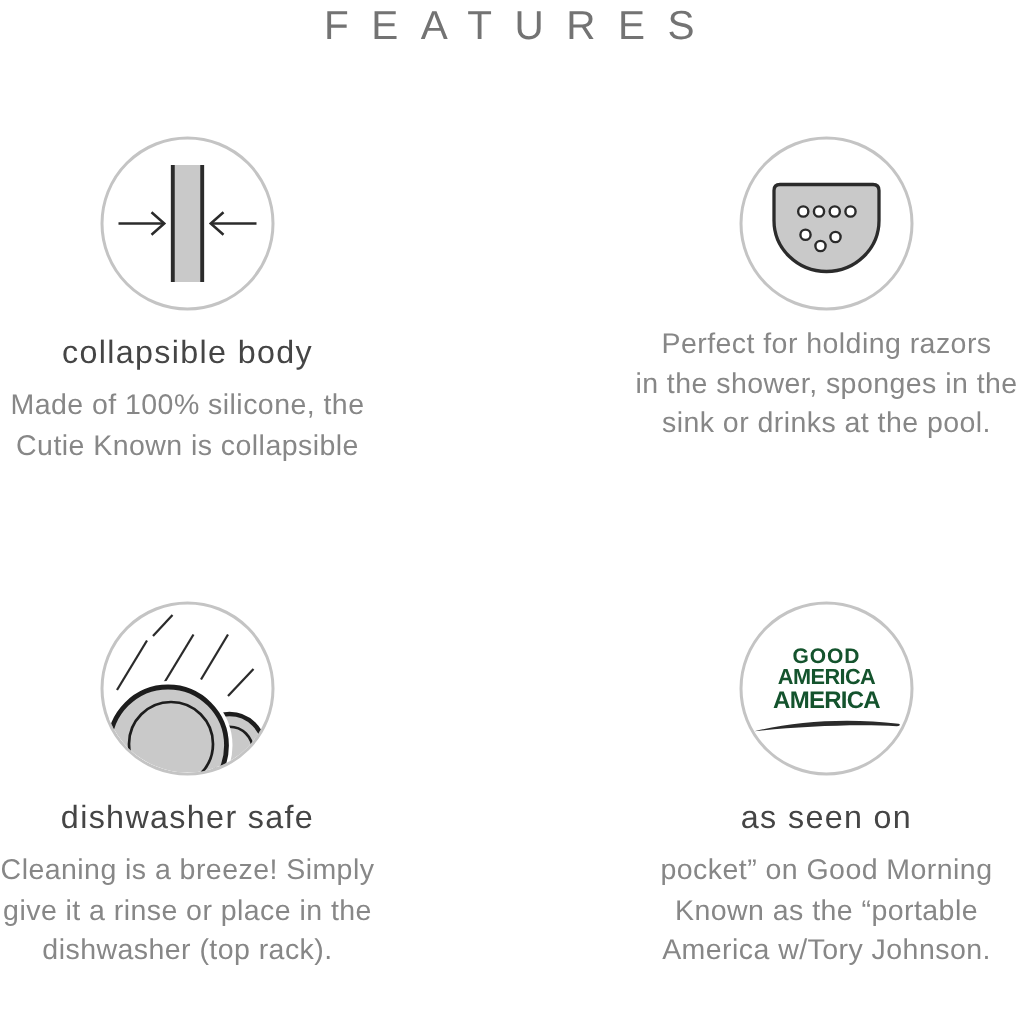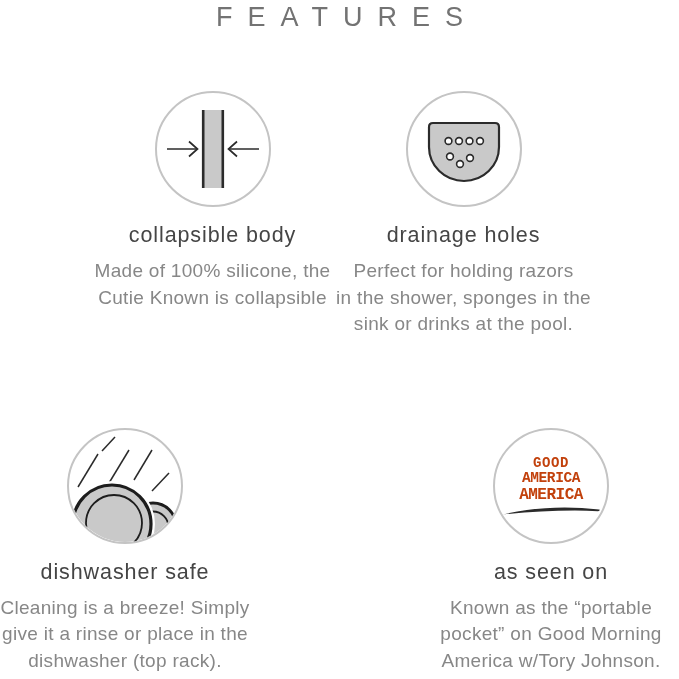--- a/index.html
+++ b/index.html
@@ -19,21 +19,21 @@
     font-weight:400;
     letter-spacing:15px;
     color:#737373;
     line-height:30px;
   }
   .row {
     display:flex;
     justify-content:space-between;
     padding-right:2px;
   }
-  .row-1 { margin-top:59px;justify-content:center; }
+  .row-1 { margin-top:59px; }
   .row-2 { margin-top:90px; }
   .cell {
     display:flex;
     flex-direction:column;
     align-items:center;
   }
   .cell-left  { width:250px; }
   .cell-right { width:252px; }
   .icon-circle {
     width:112px; height:112px;
@@ -60,24 +60,23 @@
     font-size:19px;
     letter-spacing:0.3px;
     line-height:26.5px;
     color:#878787;
     text-align:center;
   }
   .dline { display:block; white-space:nowrap; }
   
   .gma {
     text-align:center;
-    color:#c2410c;
+    color:#14532d;
     line-height:1;
     padding-top:2px;
-    font-family:Liberation Mono, monospace;
   }
   .gma-l1 { font-size:14px;   font-weight:700; letter-spacing:0.6px; margin-bottom:1px; }
   .gma-l2 { font-size:14.5px; font-weight:700; letter-spacing:-0.4px; margin-bottom:1px; }
   .gma-l3 { font-size:16px; font-weight:700; letter-spacing:-0.5px; }
   .gma-swoosh { margin-top:2px; }
 </style>
 </head>
 <body>
 
 <div class="page">
@@ -111,21 +110,20 @@
           <path d="M 25 30 L 87 30 Q 91 30 91 34 L 91 54 A 35 34 0 0 1 21 54 L 21 34 Q 21 30 25 30 Z" fill="#c9c9c9" stroke="#2b2b2b" stroke-width="2.2"></path>
           <circle cx="40.5" cy="48" r="3.4" fill="#ffffff" stroke="#2b2b2b" stroke-width="1.6"></circle>
           <circle cx="51" cy="48" r="3.4" fill="#ffffff" stroke="#2b2b2b" stroke-width="1.6"></circle>
           <circle cx="61.5" cy="48" r="3.4" fill="#ffffff" stroke="#2b2b2b" stroke-width="1.6"></circle>
           <circle cx="72" cy="48" r="3.4" fill="#ffffff" stroke="#2b2b2b" stroke-width="1.6"></circle>
           <circle cx="42" cy="63.5" r="3.4" fill="#ffffff" stroke="#2b2b2b" stroke-width="1.6"></circle>
           <circle cx="62" cy="65" r="3.4" fill="#ffffff" stroke="#2b2b2b" stroke-width="1.6"></circle>
           <circle cx="52" cy="71" r="3.4" fill="#ffffff" stroke="#2b2b2b" stroke-width="1.6"></circle>
         </svg>
       </div>
-      <h2 class="heading">drainage holes</h2>
       <p class="desc">
         <span class="dline">Perfect for holding razors</span>
         <span class="dline">in the shower, sponges in the</span>
         <span class="dline">sink or drinks at the pool.</span>
       </p>
     </section>
   </div>
 
   <div class="row row-2">
 
@@ -160,20 +158,20 @@
           <div class="gma-l1">GOOD</div>
           <div class="gma-l2">AMERICA</div>
           <div class="gma-l3">AMERICA</div>
           <svg class="gma-swoosh" width="100" height="12" viewBox="0 0 100 12">
             <path d="M 2 9.5 C 30 2.5 65 0.5 98 4.5 C 99.5 4.8 99 5.8 97 6.2 C 68 4.5 32 6.5 2 9.5 Z" fill="#2b2b2b"></path>
           </svg>
         </div>
       </div>
       <h2 class="heading">as seen on</h2>
       <p class="desc">
+        <span class="dline">pocket” on Good Morning</span>
         <span class="dline">Known as the “portable</span>
-        <span class="dline">pocket” on Good Morning</span>
         <span class="dline">America w/Tory Johnson.</span>
       </p>
     </section>
   </div>
 
 </div>
 
 </body></html>

